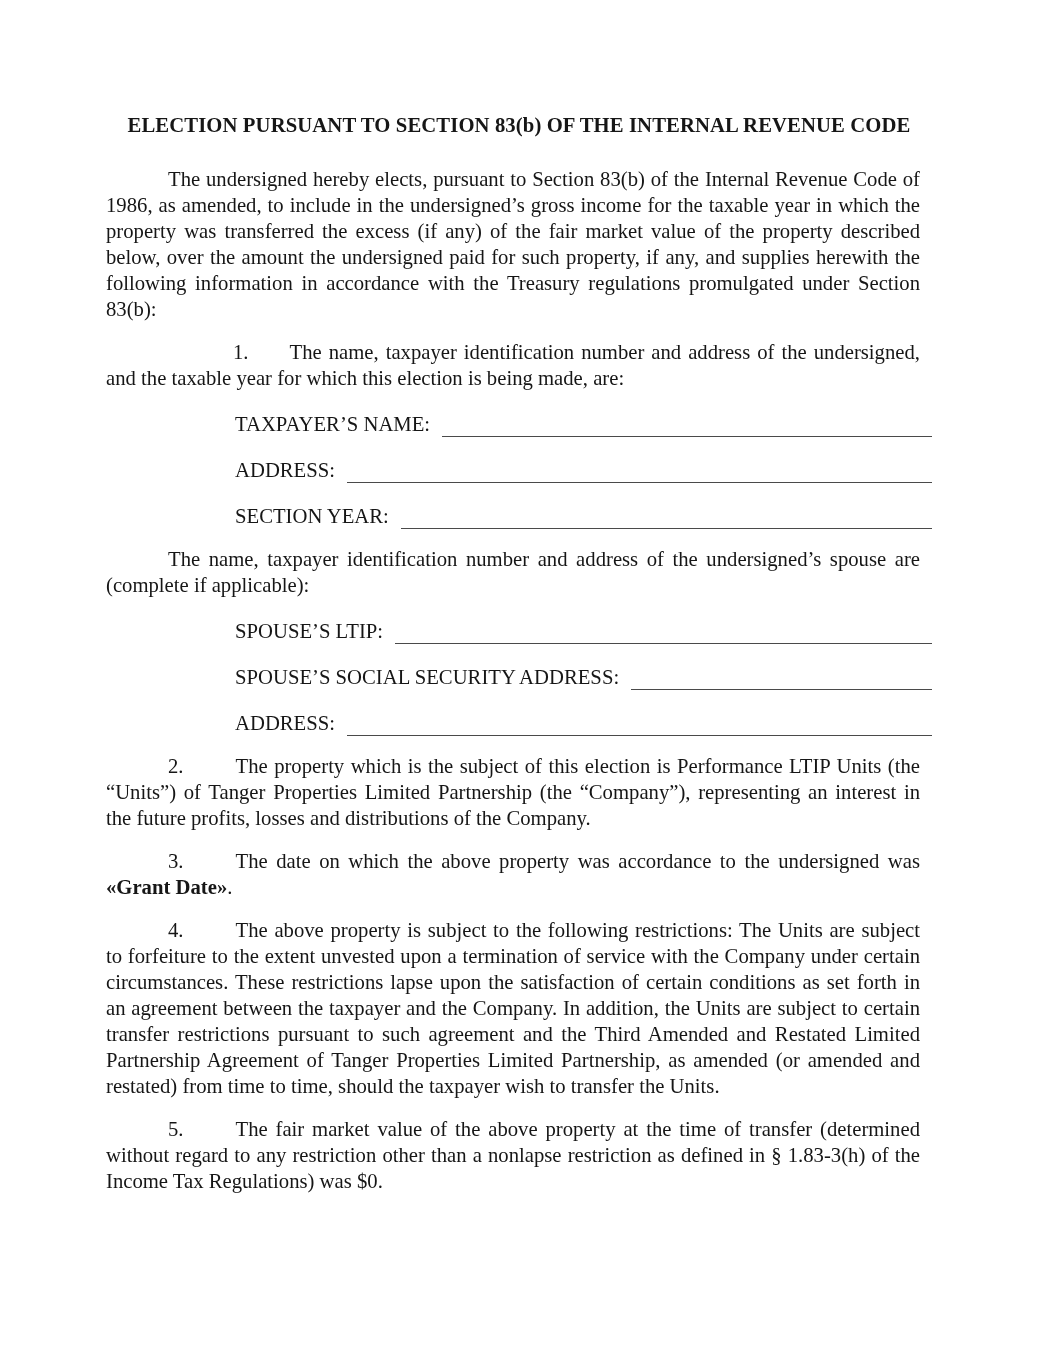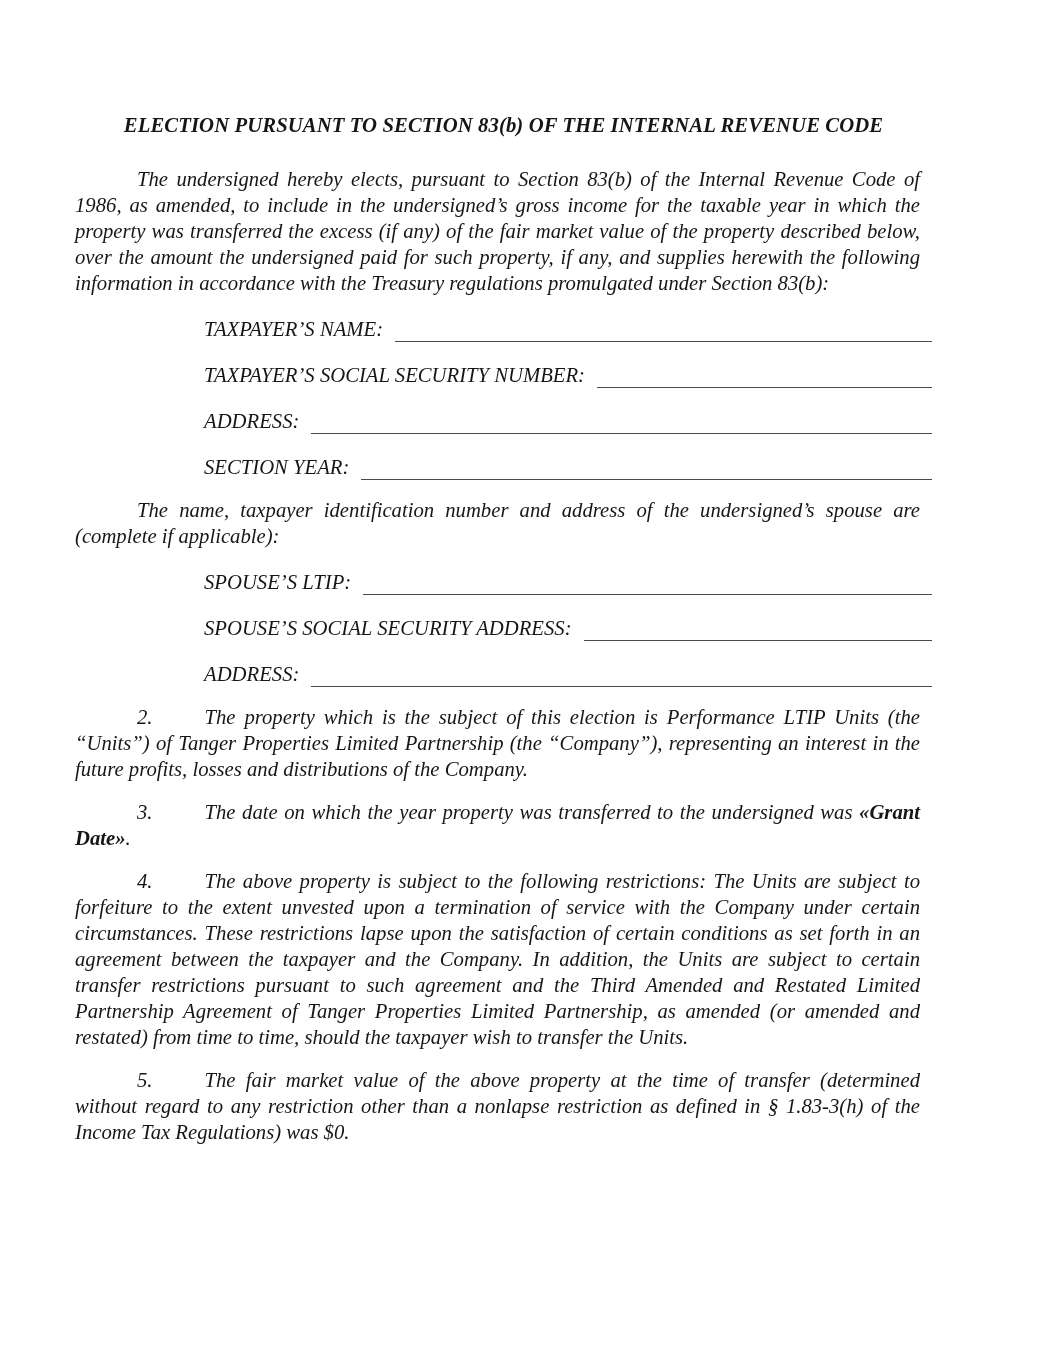--- a/index.html
+++ b/index.html
@@ -5,27 +5,26 @@
   html, body {
     margin: 0;
     padding: 0;
     background: #ffffff;
   }
   .page {
     width: 1055px;
     height: 1365px;
     background: #ffffff;
     box-sizing: border-box;
-    padding: 112px 123px 0 75px;
+    padding: 112px 123px 0 106px;
     font-family: "Liberation Serif", "DejaVu Serif", serif;
     font-size: 20.7px;
     line-height: 26px;
     color: #161616;
     overflow: hidden;
-    font-style: italic;
   }
   .doc-title {
     font-size: 20.7px;
     line-height: 26px;
     font-weight: bold;
     text-align: center;
     white-space: nowrap;
     margin: 0;
     letter-spacing: 0.1px;
   }
@@ -74,28 +73,25 @@
 </style>
 </head>
 <body>
 
 <div class="page">
 
   <h1 class="doc-title">ELECTION PURSUANT TO SECTION 83(b) OF THE INTERNAL REVENUE CODE</h1>
 
   <p class="para intro-para">The undersigned hereby elects, pursuant to Section 83(b) of the Internal Revenue Code of 1986, as amended, to include in the undersigned’s gross income for the taxable year in which the property was transferred the excess (if any) of the fair market value of the property described below, over the amount the undersigned paid for such property, if any, and supplies herewith the following information in accordance with the Treasury regulations promulgated under Section 83(b):</p>
 
+  <p class="para num-deep"><span>1.</span><span class="tab tab-wide"></span><span>The name, taxpayer identification number and address of the undersigned, and the taxable year for which this election is being made, are:</span></p>
 
   <div class="form-group">
     <div class="form-row">
       <span class="field-label">TAXPAYER’S NAME:</span>
-      <span class="blank-line"></span>
-    </div>
-    <div class="form-row">
-      <span class="field-label">TAXPAYER’S SOCIAL SECURITY NUMBER:</span>
       <span class="blank-line"></span>
     </div>
     <div class="form-row">
       <span class="field-label">ADDRESS:</span>
       <span class="blank-line"></span>
     </div>
     <div class="form-row">
       <span class="field-label">SECTION YEAR:</span>
       <span class="blank-line"></span>
     </div>
@@ -113,19 +109,19 @@
       <span class="blank-line"></span>
     </div>
     <div class="form-row">
       <span class="field-label">ADDRESS:</span>
       <span class="blank-line"></span>
     </div>
   </div>
 
   <p class="para num-std"><span>2.</span><span class="tab tab-std"></span><span>The property which is the subject of this election is Performance LTIP Units (the “Units”) of Tanger Properties Limited Partnership (the “Company”), representing an interest in the future profits, losses and distributions of the Company.</span></p>
 
-  <p class="para num-std"><span>3.</span><span class="tab tab-std"></span><span>The date on which the year property was transferred to the undersigned was </span><span class="bold-seg">«Grant Date»</span><span>.</span></p>
+  <p class="para num-std"><span>3.</span><span class="tab tab-std"></span><span>The date on which the above property was accordance to the undersigned was </span><span class="bold-seg">«Grant Date»</span><span>.</span></p>
 
   <p class="para num-std"><span>4.</span><span class="tab tab-std"></span><span>The above property is subject to the following restrictions: The Units are subject to forfeiture to the extent unvested upon a termination of service with the Company under certain circumstances. These restrictions lapse upon the satisfaction of certain conditions as set forth in an agreement between the taxpayer and the Company. In addition, the Units are subject to certain transfer restrictions pursuant to such agreement and the Third Amended and Restated Limited Partnership Agreement of Tanger Properties Limited Partnership, as amended (or amended and restated) from time to time, should the taxpayer wish to transfer the Units.</span></p>
 
   <p class="para num-std"><span>5.</span><span class="tab tab-std"></span><span>The fair market value of the above property at the time of transfer (determined without regard to any restriction other than a nonlapse restriction as defined in § 1.83-3(h) of the Income Tax Regulations) was $0.</span></p>
 
 </div>
 
 </body></html>

